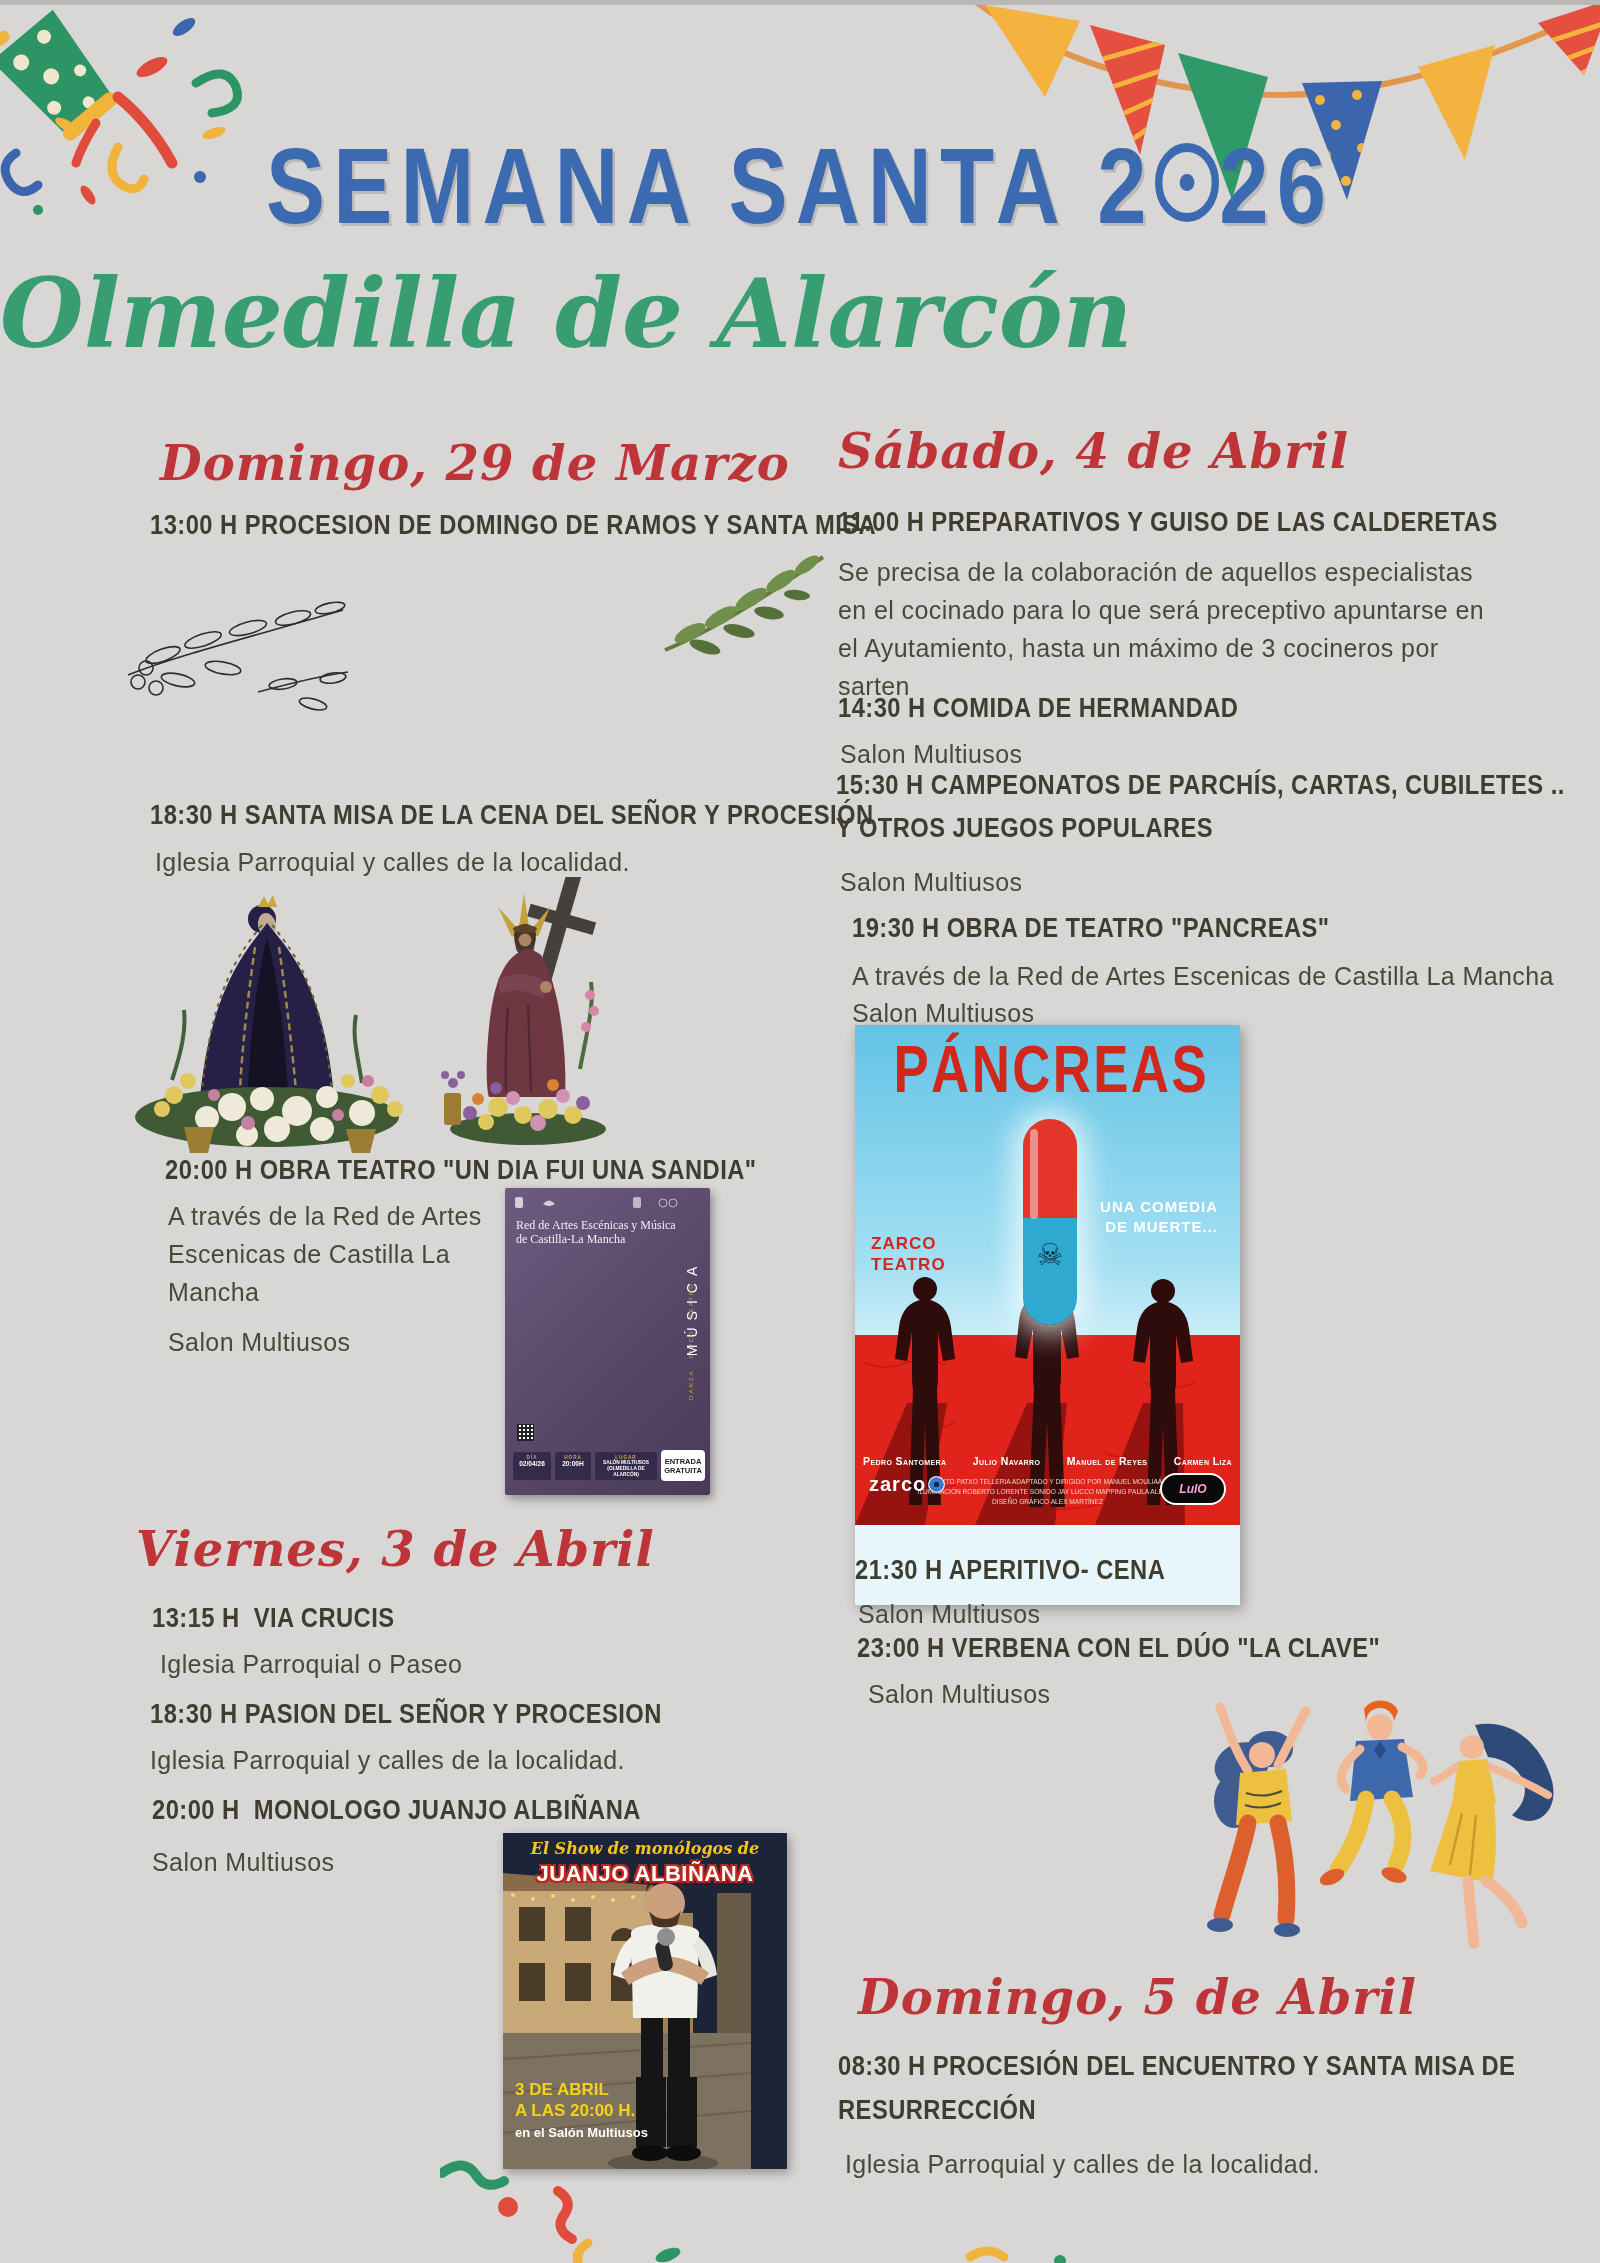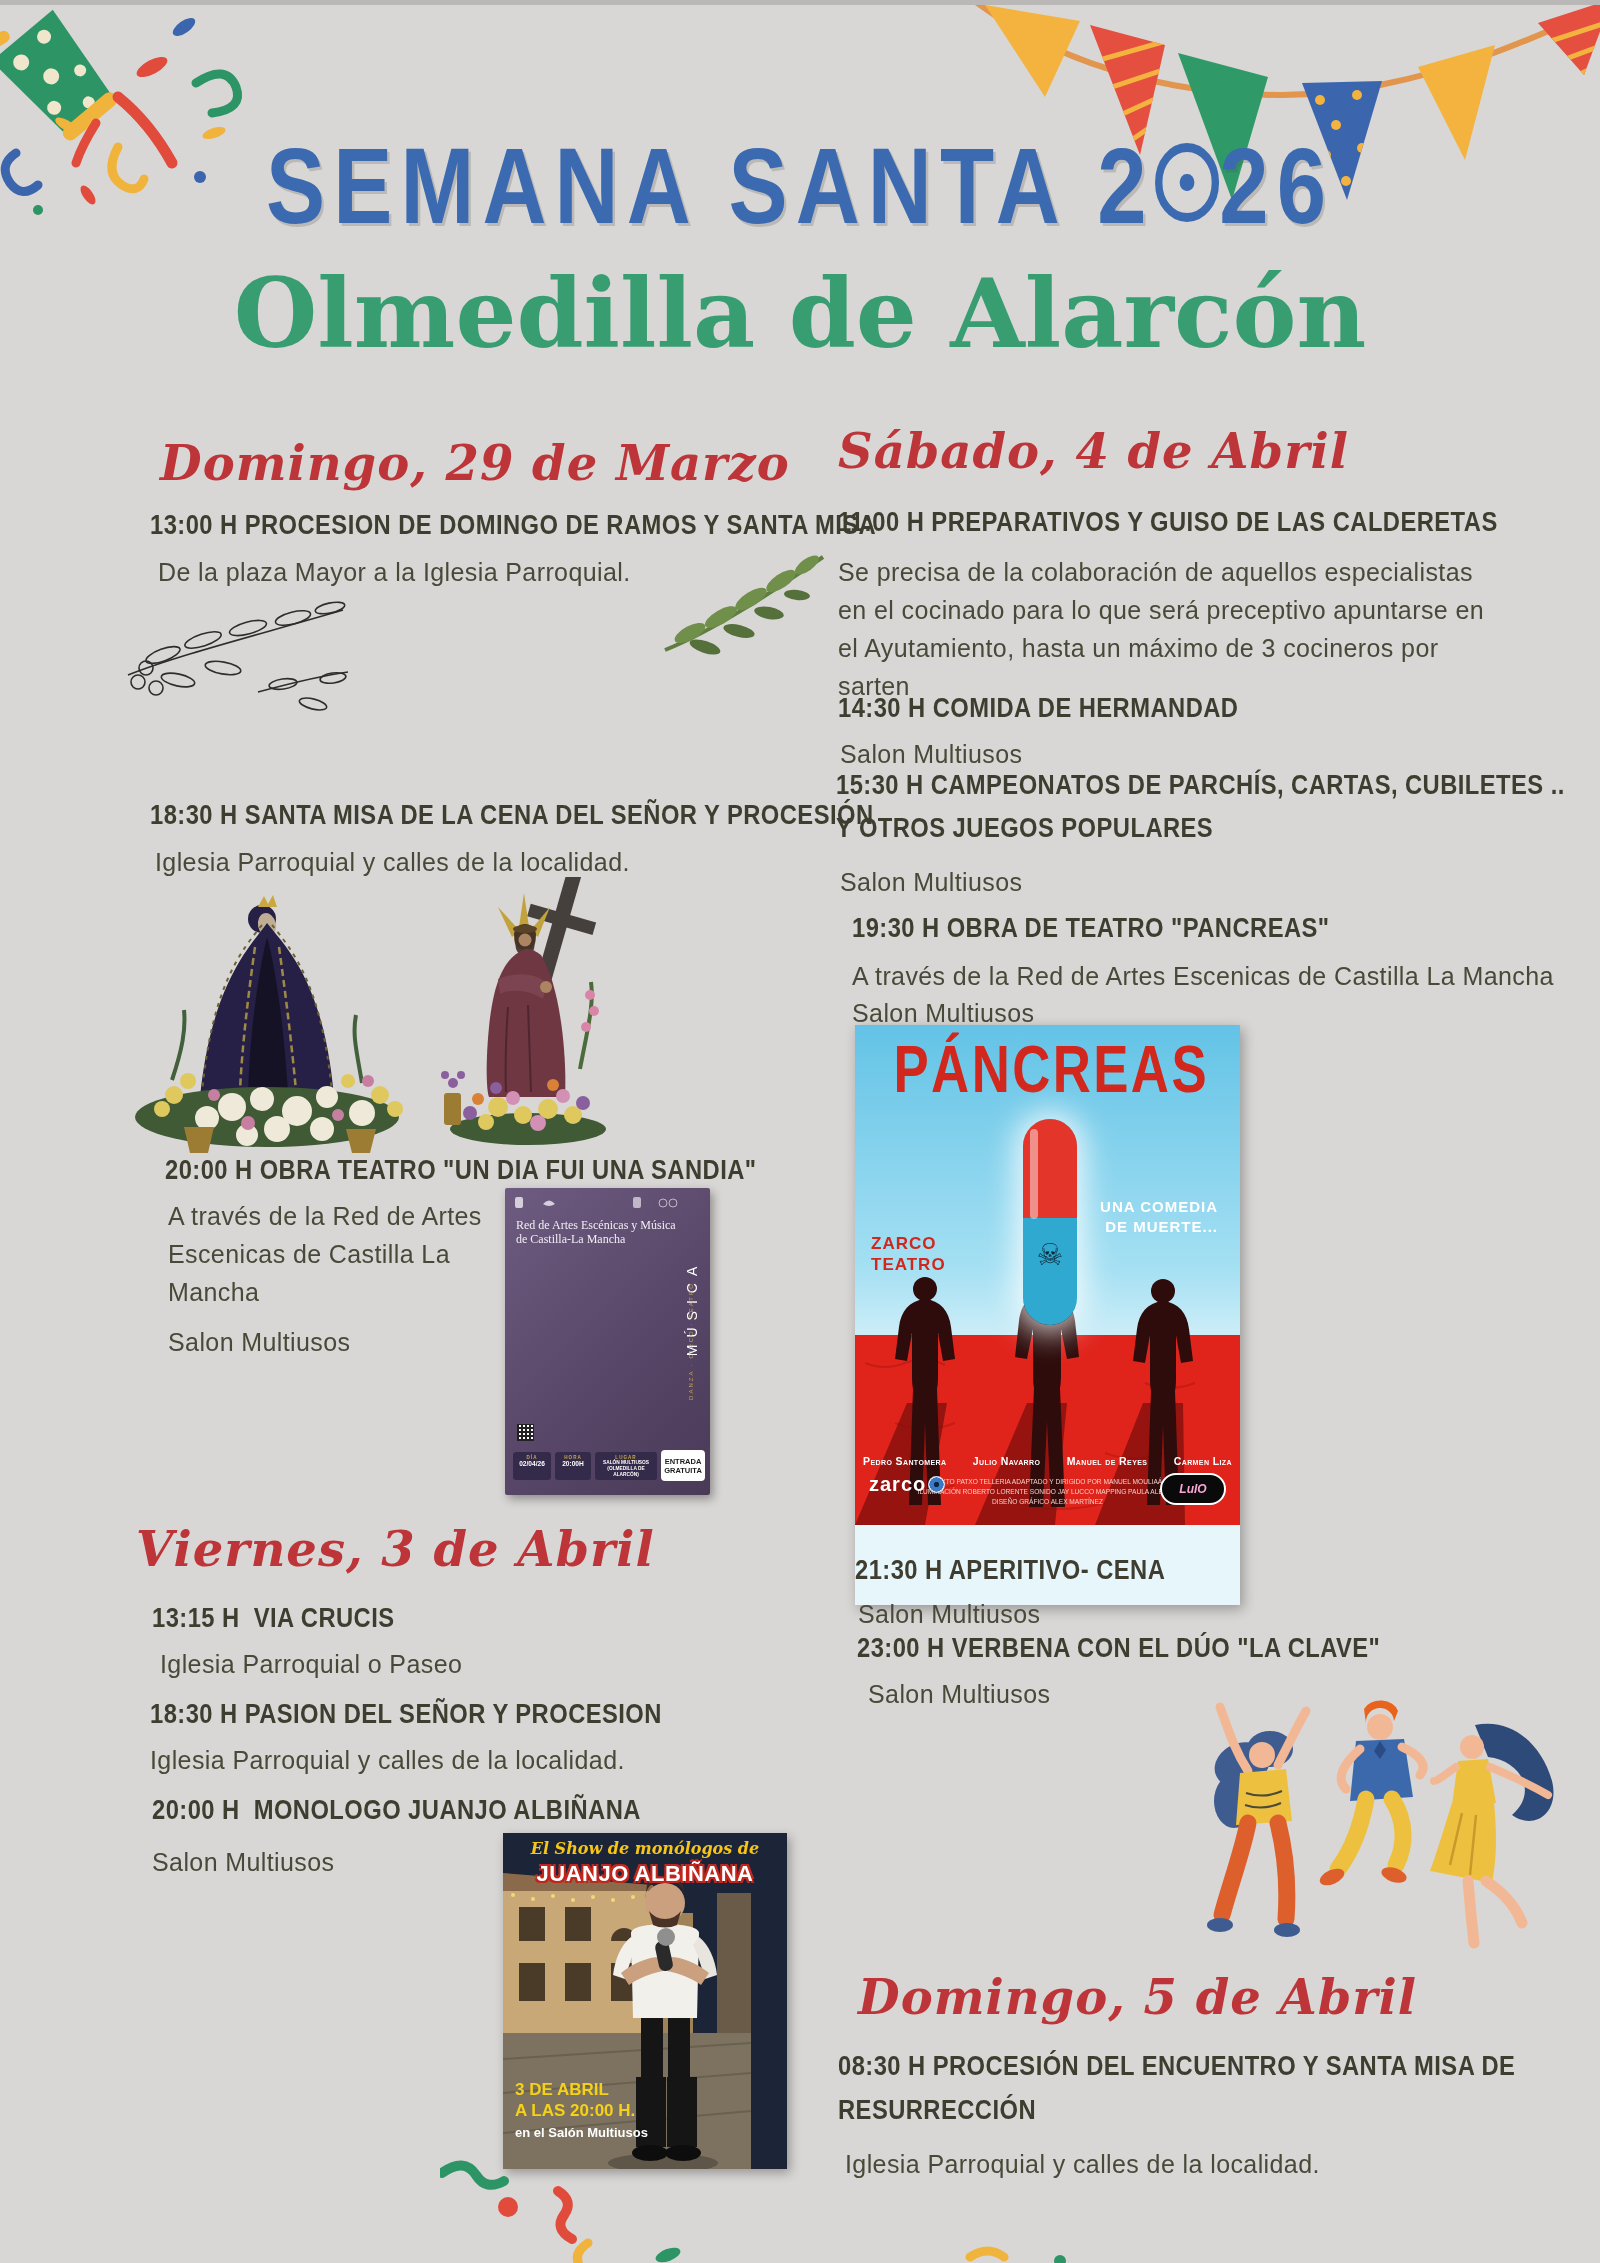--- a/index.html
+++ b/index.html
@@ -8,22 +8,22 @@
   .abs{position:absolute;}
 
   
   .main-title{left:0;top:118px;width:1600px;text-align:center;font-weight:bold;
     font-size:108px;letter-spacing:10px;color:#3c6ab0;white-space:pre;
     transform:scaleX(.82);text-shadow:3px 3px 0 rgba(80,80,80,.22);}
   .sunzero{display:inline-block;width:.56em;height:.56em;border:.085em solid currentColor;
     border-radius:50%;position:relative;vertical-align:.01em;}
   .sunzero i{position:absolute;left:50%;top:50%;width:.16em;height:.16em;margin:-.08em 0 0 -.08em;
     border-radius:50%;background:currentColor;}
-  .main-subtitle{left:0;top:252px;width:1600px;text-align:center;
-    font-family:"DejaVu Serif", serif;font-weight:bold;
+  .main-subtitle{left:0;top:252px;width:1600px;text-align:left;
+    font-family:"DejaVu Serif", serif;font-style:italic;font-weight:bold;
     font-size:96px;color:#389e72;}
 
   
   .day-heading{font-family:"DejaVu Serif", serif;font-style:italic;font-weight:bold;
     color:#bd3538;font-size:48px;letter-spacing:1px;white-space:pre;}
   .event-title{display:inline-block;font-weight:bold;color:#3e3d2f;font-size:27px;
     letter-spacing:.5px;white-space:pre;transform:scaleX(.88);transform-origin:left center;}
   .event-detail{color:#4a4939;font-size:25px;letter-spacing:.4px;line-height:38px;}
 
   
@@ -167,21 +167,20 @@
         <line x1="924" y1="62" x2="994" y2="36"></line>
         <line x1="940" y1="78" x2="988" y2="56"></line>
     </g>
   </svg>
 
   <div class="abs main-title"><span>SEMANA SANTA 2</span><span class="sunzero"><i></i></span><span>26</span></div>
   <div class="abs main-subtitle">Olmedilla de Alarcón</div>
 
   <div class="abs day-heading" style="left:160px;top:430px">Domingo, 29 de Marzo</div>
   <div class="abs event-title" style="left:150px;top:505px">13:00 H PROCESION DE DOMINGO DE RAMOS Y SANTA MISA</div>
-  <div class="abs event-detail" style="left:158px;top:548px">De la plaza Mayor a la Iglesia Parroquial.</div>
 
   <svg class="abs svgblock" style="left:108px;top:575px" width="255" height="150" viewBox="0 0 255 150">
     <g fill="none" stroke="#2e2d2a" stroke-width="1.6">
       <path d="M20,95 C70,75 150,55 235,30"></path>
       <ellipse cx="55" cy="75" rx="18" ry="6" transform="rotate(-20 55 75)"></ellipse>
       <ellipse cx="95" cy="60" rx="19" ry="6" transform="rotate(-18 95 60)"></ellipse>
       <ellipse cx="140" cy="48" rx="19" ry="6" transform="rotate(-15 140 48)"></ellipse>
       <ellipse cx="185" cy="38" rx="18" ry="6" transform="rotate(-14 185 38)"></ellipse>
       <ellipse cx="222" cy="28" rx="15" ry="5" transform="rotate(-12 222 28)"></ellipse>
       <ellipse cx="70" cy="100" rx="17" ry="6" transform="rotate(12 70 100)"></ellipse>

